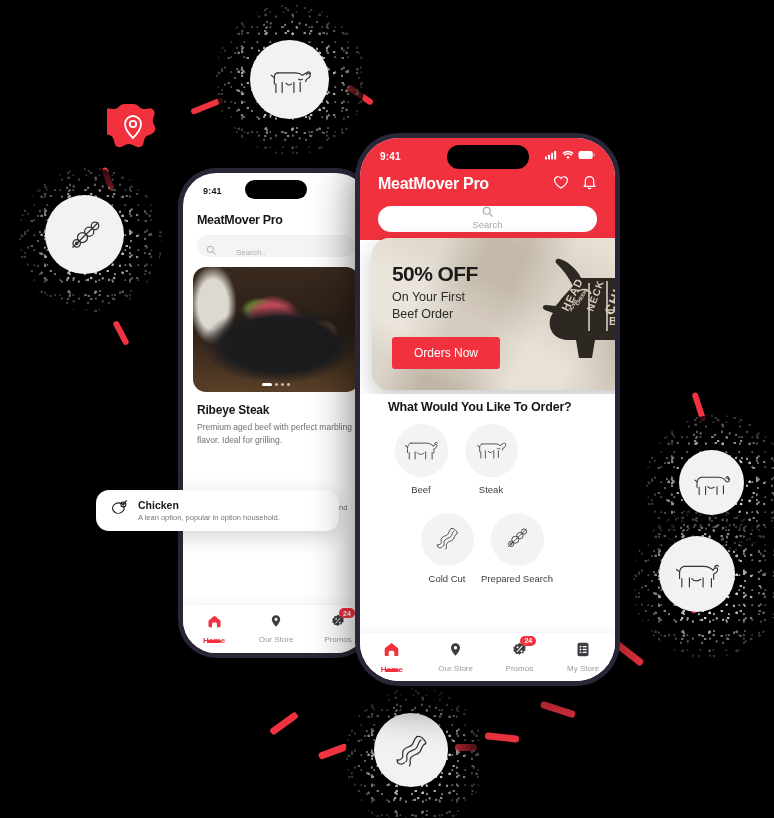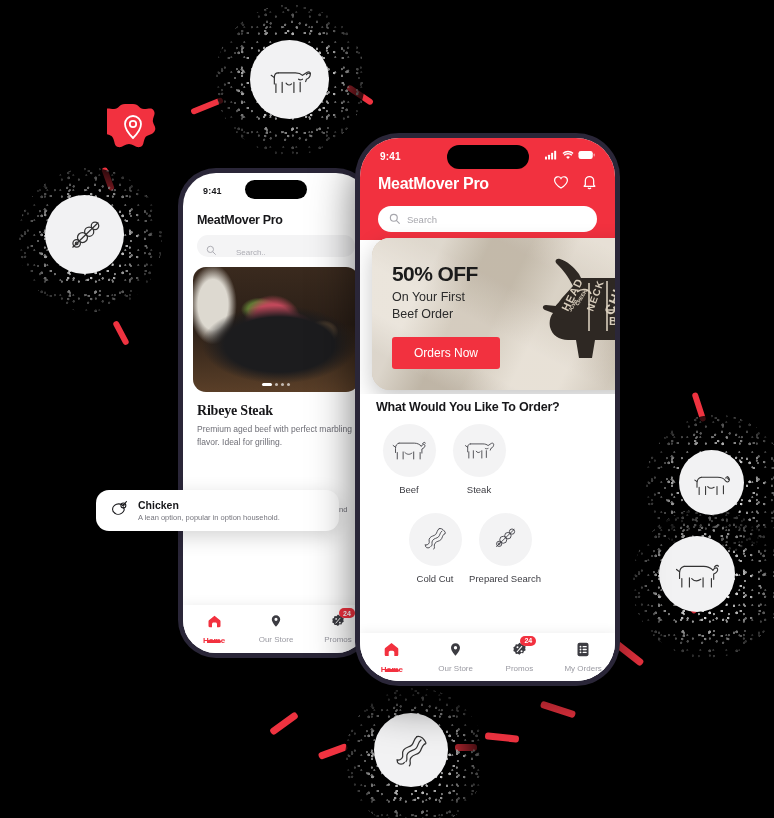--- a/index.html
+++ b/index.html
@@ -50,40 +50,40 @@
   .notch{position:absolute;left:50%;transform:translateX(-50%);top:7px;
          background:#000;border-radius:14px;}
 
   
   .fp-head{background:#f2313f;padding:0 0 8px;}
   .fp-titlerow{display:flex;align-items:center;justify-content:space-between;
                padding:6px 18px 12px;}
   .fp-title{color:#fff;font-size:16px;font-weight:bold;letter-spacing:-.3px;}
   .fp-acts{display:flex;gap:13px;align-items:center;}
   .fp-search{margin:0 18px;height:26px;border-radius:13px;background:#ffffff;
-             display:flex;align-items:center;gap:7px;padding:0 11px;box-sizing:border-box;}
+             display:flex;align-items:center;padding:0 11px;box-sizing:border-box;flex-direction:column;}
   .fp-search span{color:#a7a7ad;font-size:9.5px;}
 
   .promo{position:absolute;left:12px;top:100px;width:330px;height:152px;
          border-radius:18px;overflow:hidden;background:#d9cfc0;
          box-shadow:0 8px 22px rgba(0,0,0,.22);}
   .promo .paper{position:absolute;inset:0;
      background:
        linear-gradient(116deg, rgba(255,255,255,.35) 0 18%, rgba(0,0,0,.05) 30% 40%, rgba(255,255,255,.25) 52% 64%, rgba(0,0,0,.06) 76% 86%, rgba(255,255,255,.2) 100%),
        linear-gradient(28deg, rgba(0,0,0,.07) 0 12%, rgba(255,255,255,.2) 24% 38%, rgba(0,0,0,.05) 54% 66%, rgba(255,255,255,.18) 82% 100%),
        #d8cdbc;}
   .promo-txt{position:absolute;left:20px;top:24px;z-index:3;}
   .promo-h{font-size:21px;font-weight:bold;color:#1b1b1b;letter-spacing:-.6px;}
   .promo-s{font-size:12.5px;color:#2b2b2b;line-height:1.35;margin-top:3px;}
   .promo-btn{margin-top:14px;background:#f2313f;color:#fff;border:0;
              border-radius:3px;padding:9px 22px;font-size:12px;font-weight:500;
              font-family:inherit;cursor:pointer;}
   .promo-cow{position:absolute;right:-14px;top:12px;z-index:2;}
 
-  .fp-body{position:absolute;left:0;right:0;top:256px;bottom:0;background:#fff;}
+  .fp-body{position:absolute;left:0;right:0;top:256px;bottom:0;background:#fff;padding-left:12px;}
   .sec-title{font-size:12.5px;font-weight:bold;color:#17171a;
              letter-spacing:-.2px;padding:6px 16px 0;}
   .grid{display:flex;flex-wrap:wrap;padding:10px 14px 0;}
   .cat{width:70px;margin:0 0 8px;display:flex;flex-direction:column;align-items:center;}
   .cat .disc{width:53px;height:53px;border-radius:50%;background:#f3f3f4;
              display:flex;align-items:center;justify-content:center;}
   .cat .lab{font-size:9.5px;color:#3c3c42;margin-top:7px;white-space:nowrap;}
   .grid.row2{padding-left:40px;text-align:right;}
 
   
@@ -105,23 +105,23 @@
   .bp-search{margin:0 14px 10px;height:22px;border-radius:11px;background:#f4f4f5;
              display:flex;align-items:flex-end;gap:20px;padding:0 9px;box-sizing:border-box;}
   .bp-search span{color:#adadb4;font-size:8px;}
   .hero{position:relative;margin:0 10px;height:125px;border-radius:13px;
         overflow:hidden;background:#3a2b20;}
   .hero .dots{position:absolute;left:50%;transform:translateX(-50%);bottom:6px;
               display:flex;gap:3px;align-items:center;}
   .hero .dots i{width:3px;height:3px;border-radius:50%;background:rgba(255,255,255,.65);}
   .hero .dots i.on{width:10px;border-radius:2px;background:#fff;}
   .prod{padding:11px 14px 8px;}
-  .prod-n{font-size:14px;font-weight:bold;color:#17171a;letter-spacing:-.2px;font-family:Liberation Serif, serif;}
+  .prod-n{font-size:12px;font-weight:bold;color:#17171a;letter-spacing:-.2px;}
   .prod-d{font-size:8.5px;color:#6e6e76;line-height:1.5;margin-top:4px;}
-  .lrow{display:flex;align-items:center;gap:9px;padding:8px 14px;}
+  .lrow{display:flex;align-items:flex-start;gap:9px;padding:8px 14px;}
   .lrow .ltxt .ln{font-size:10.5px;font-weight:bold;color:#17171a;}
   .lrow .ltxt .ld{font-size:7.5px;color:#75757d;margin-top:2px;}
   .lrow.float{position:absolute;left:-82px;width:243px;box-sizing:border-box;
               background:#fff;border-radius:13px;padding:9px 14px;
               box-shadow:0 6px 20px rgba(0,0,0,.17);}
 </style>
 </head>
 <body>
 
 <div class="stage">
@@ -534,20 +534,20 @@
               <svg width="14" height="15" viewBox="0 0 16 18" fill="#3c3c42">
                   <rect x="1.4" y=".9" width="13.2" height="16.2" rx="2.4"></rect>
                   <circle cx="5" cy="5.6" r="1.1" fill="#fff"></circle>
                   <rect x="7.4" y="4.8" width="5.2" height="1.6" rx=".8" fill="#fff"></rect>
                   <circle cx="5" cy="9" r="1.1" fill="#fff"></circle>
                   <rect x="7.4" y="8.2" width="5.2" height="1.6" rx=".8" fill="#fff"></rect>
                   <circle cx="5" cy="12.4" r="1.1" fill="#fff"></circle>
                   <rect x="7.4" y="11.6" width="5.2" height="1.6" rx=".8" fill="#fff"></rect>
                 </svg>
             </span>
-            <div class="tlab">My Orders</div>
+            <div class="tlab">My Store</div>
           </div>
         </div>
       </div>
     </div>
   </div>
 
 </div>
 
 </body></html>

